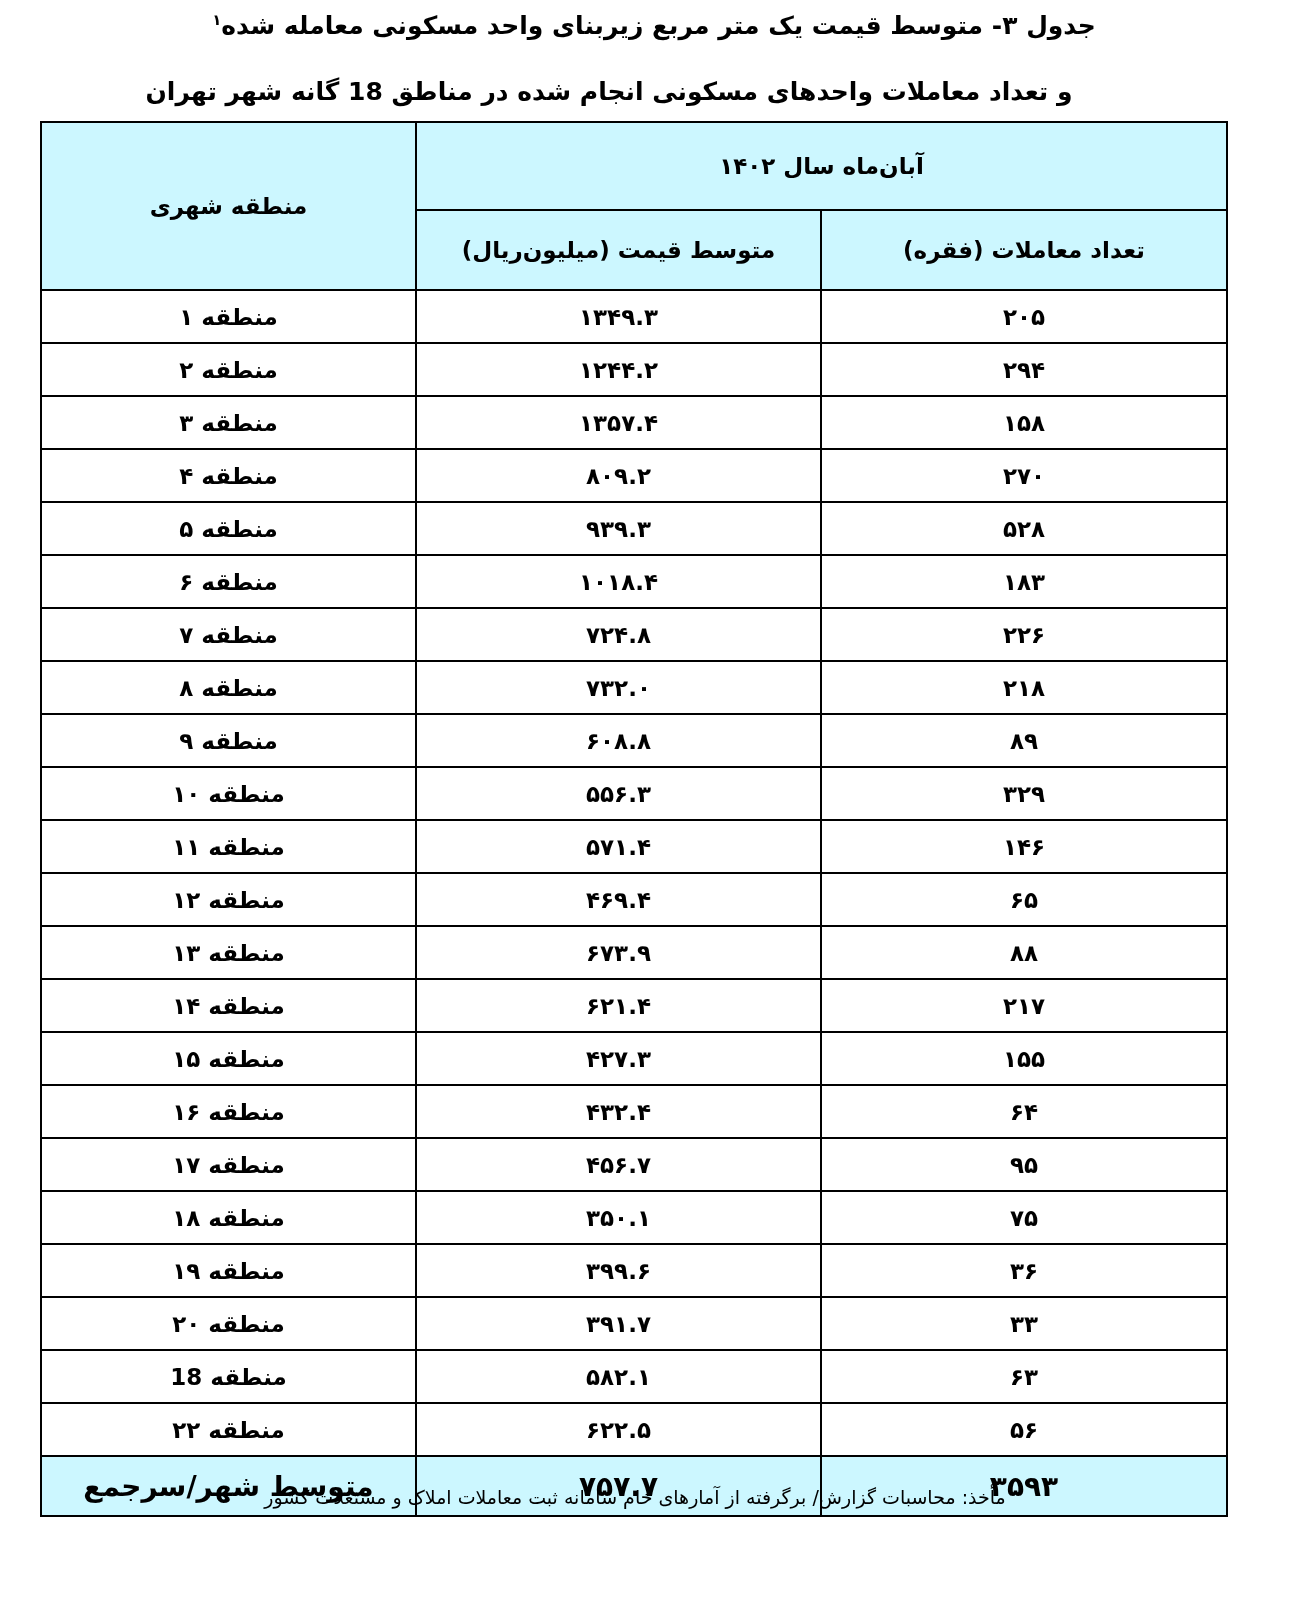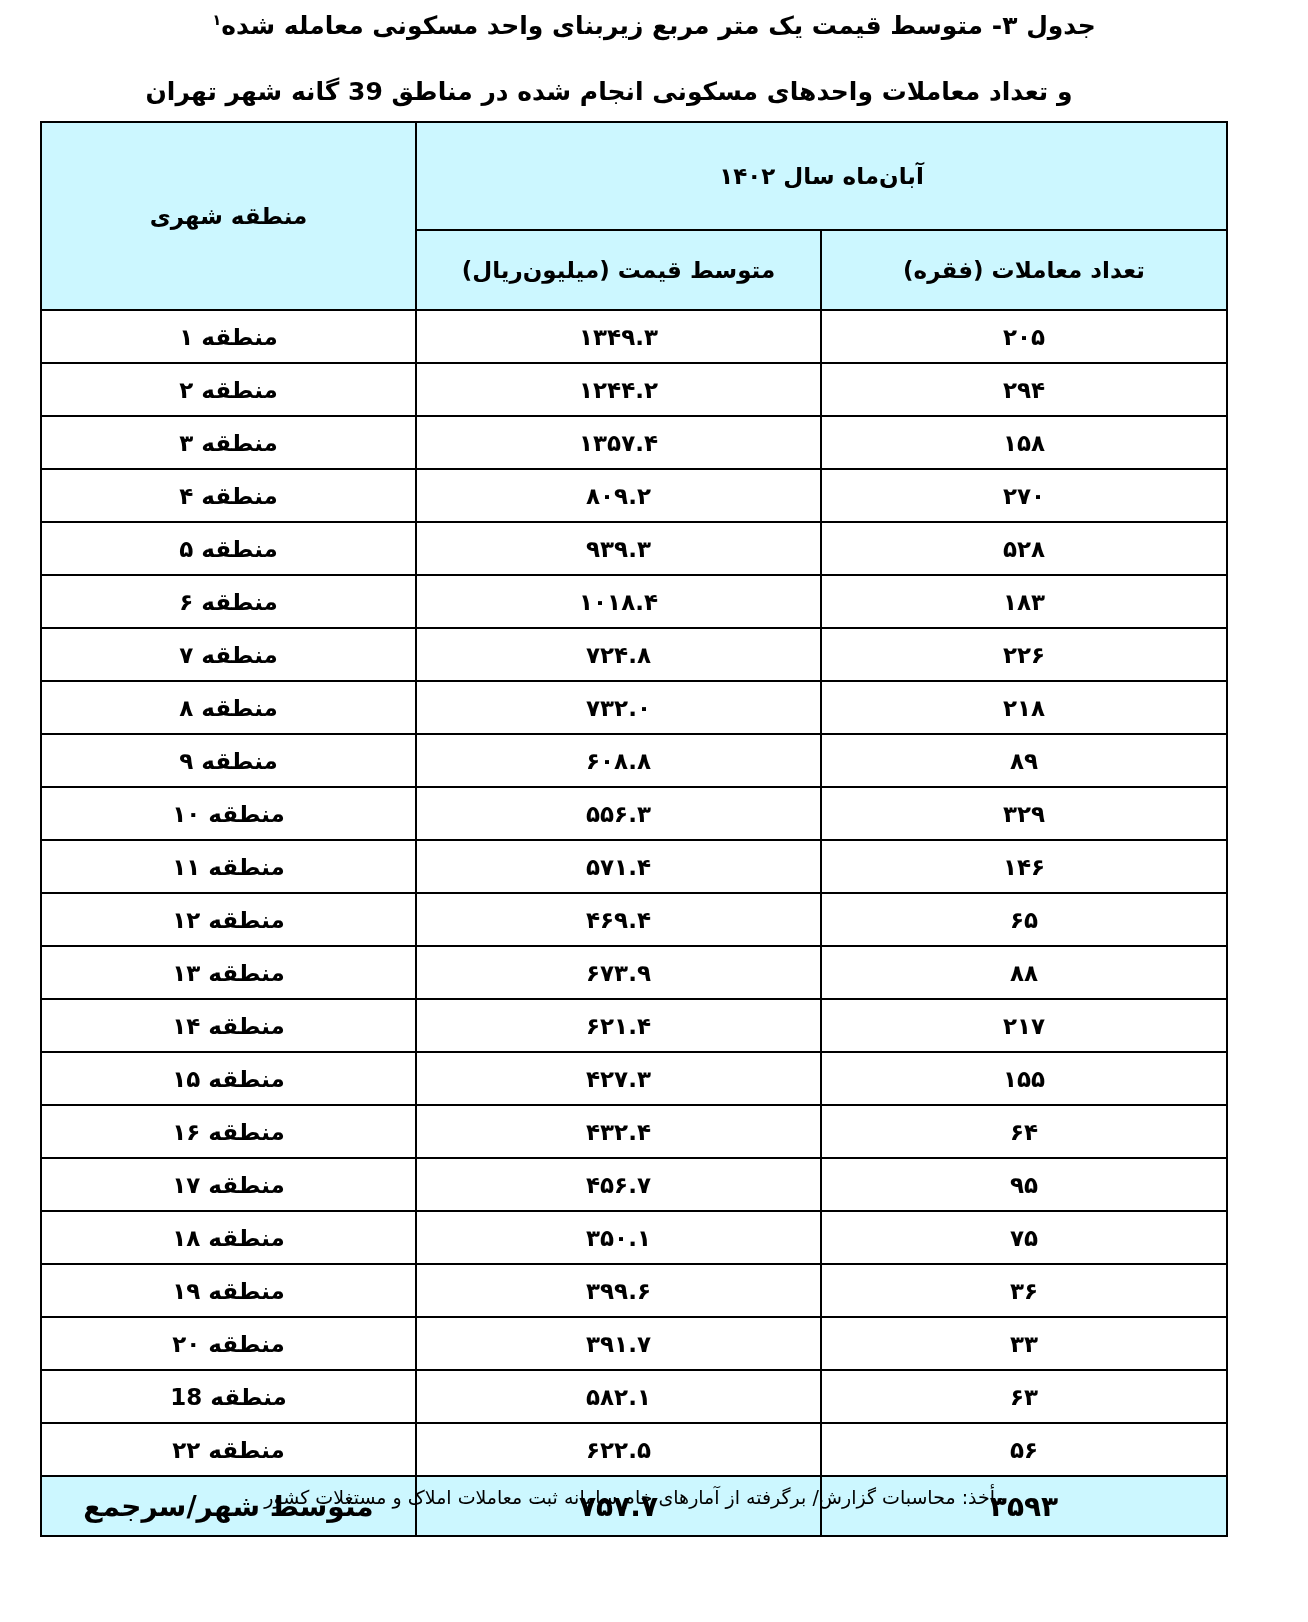--- a/index.html
+++ b/index.html
@@ -77,21 +77,21 @@
 
   thead th {
     background: #ccf7ff;
   }
   th.region-head {
     font-size: 23px;
     height: 168px;
   }
   th.period-head {
     font-size: 23px;
-    height: 108px;
+    height: 88px;
     margin-top: 40px;
   }
   th.sub-head {
     font-size: 22px;
     height: 80px;
   }
   tbody td {
     background: #ffffff;
     height: 53px;
     font-size: 23px;
@@ -120,21 +120,21 @@
 </style>
 </head>
 <body>
 
 <div class="page">
 
   <div class="title-block">
     <div class="title-line title-line-1">
       <span>جدول ۳- متوسط قیمت یک متر مربع زیربنای واحد مسکونی معامله شده</span><span class="sup-note">۱</span>
     </div>
-    <div class="title-line title-line-2">و تعداد معاملات واحدهای مسکونی انجام شده در مناطق 39 گانه شهر تهران</div>
+    <div class="title-line title-line-2">و تعداد معاملات واحدهای مسکونی انجام شده در مناطق 18 گانه شهر تهران</div>
   </div>
 
   <div class="table-wrap">
     <table class="data-table">
       <colgroup>
         <col class="col-count">
         <col class="col-price">
         <col class="col-region">
       </colgroup>
       <thead>

